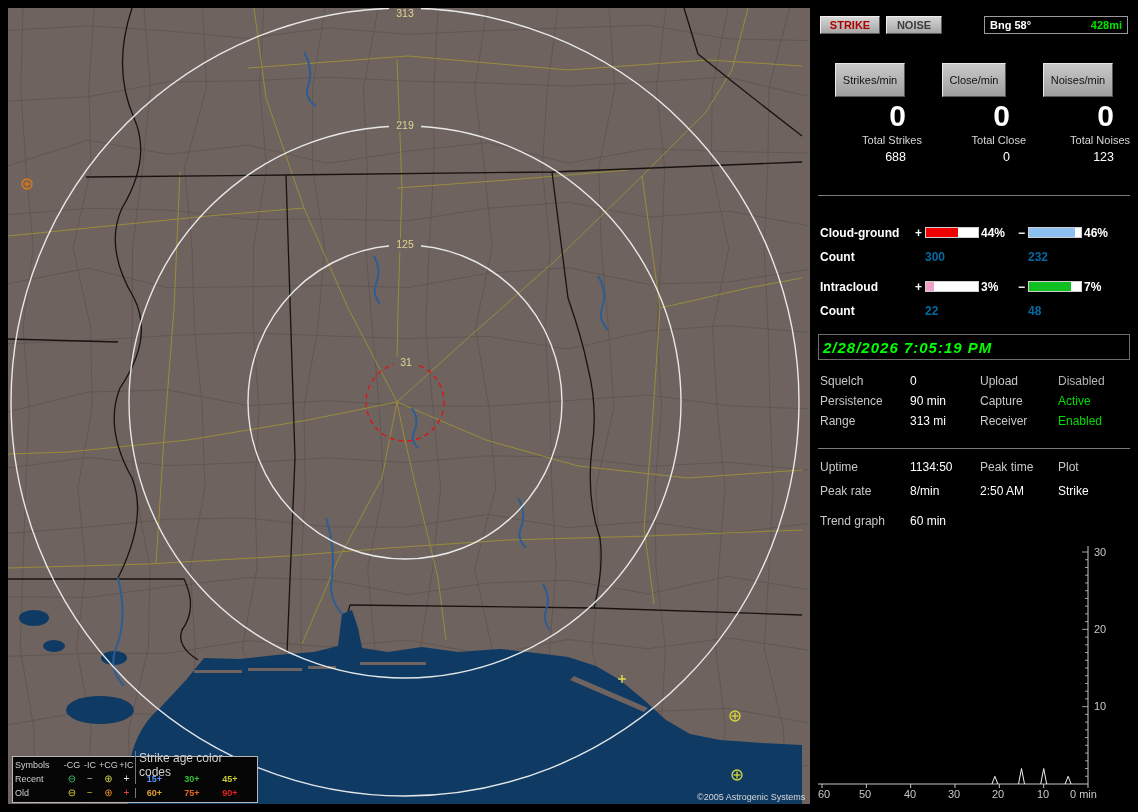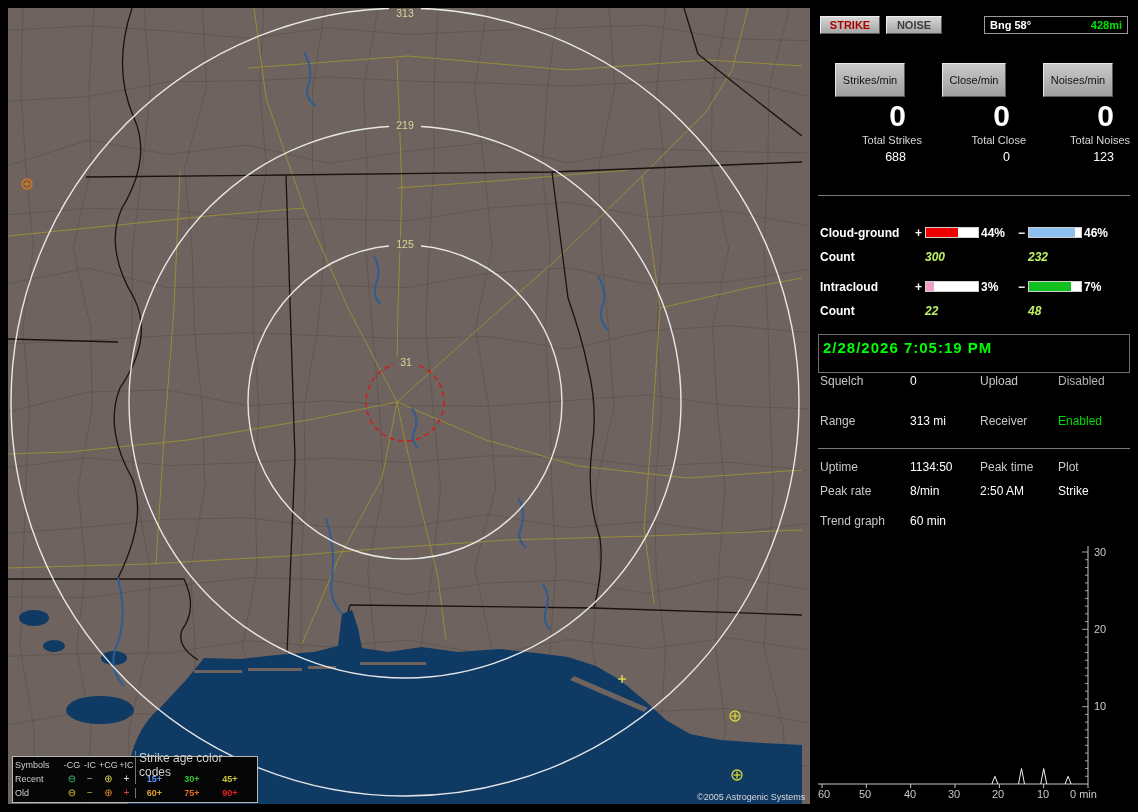--- a/index.html
+++ b/index.html
@@ -52,25 +52,25 @@
 
   .dist-title{position:absolute;top:194px;left:0;right:0;padding:0 0 3px 2px;font-size:12px;
               color:#c8c8c8;border-bottom:1px solid #7a7a7a;}
   .drow{position:absolute;left:0;right:0;height:15px;}
   .drow span{position:absolute;white-space:nowrap;}
   .dlabel{left:2px;font-weight:bold;color:#fff;}
   .dsign{font-weight:bold;color:#fff;}
   .bar{position:absolute;top:1px;width:52px;height:9px;background:#fff;border:1px solid #cfcfcf;}
   .bar i{display:block;height:100%;}
   .dpct{font-weight:bold;color:#fff;}
-  .dcnt{position:absolute;font-weight:bold;color:#bef264;font-style:italic;}
-
-  .tsbox{position:absolute;top:326px;left:0;right:0;height:39px;line-height:26px;
+  .dcnt{position:absolute;font-weight:bold;color:#0369a1;}
+
+  .tsbox{position:absolute;top:326px;left:0;right:0;height:26px;line-height:26px;
          border:1px solid #6e6e6e;box-sizing:border-box;padding-left:4px;
-         font-size:15px;font-weight:bold;color:#00ff00;letter-spacing:1px;}
+         font-size:15px;font-weight:bold;color:#00ff00;letter-spacing:1px;font-style:italic;}
 
   .grow{position:absolute;left:0;right:0;height:16px;}
   .grow span{position:absolute;white-space:nowrap;}
   .g1{left:2px;color:#c8c8c8;}
   .g2{left:92px;color:#fff;}
   .g3{left:162px;color:#c8c8c8;}
   .g4{left:240px;color:#fff;}
 
   .chart{position:absolute;top:530px;left:0;width:312px;height:266px;}
   .chart svg{position:absolute;left:0;top:0;}
@@ -281,20 +281,26 @@
     <span class="dcnt" style="left:210px">48</span>
   </div>
 
   <div class="tsbox" style="color: rgb(0, 255, 0);">2/28/2026 7:05:19 PM</div>
 
   <div class="grow" style="top:366px">
     <span class="g1">Squelch</span>
     <span class="g2">0</span>
     <span class="g3">Upload</span>
     <span class="g4" style="color: rgb(180, 180, 180);">Disabled</span>
+  </div>
+  <div class="grow" style="top:386px">
+    <span class="g1">Persistence</span>
+    <span class="g2">90 min</span>
+    <span class="g3">Capture</span>
+    <span class="g4" style="color: rgb(0, 221, 0);">Active</span>
   </div>
   <div class="grow" style="top:406px">
     <span class="g1">Range</span>
     <span class="g2">313 mi</span>
     <span class="g3">Receiver</span>
     <span class="g4" style="color: rgb(0, 221, 0);">Enabled</span>
   </div>
 
   <div class="sep s2"></div>
 

